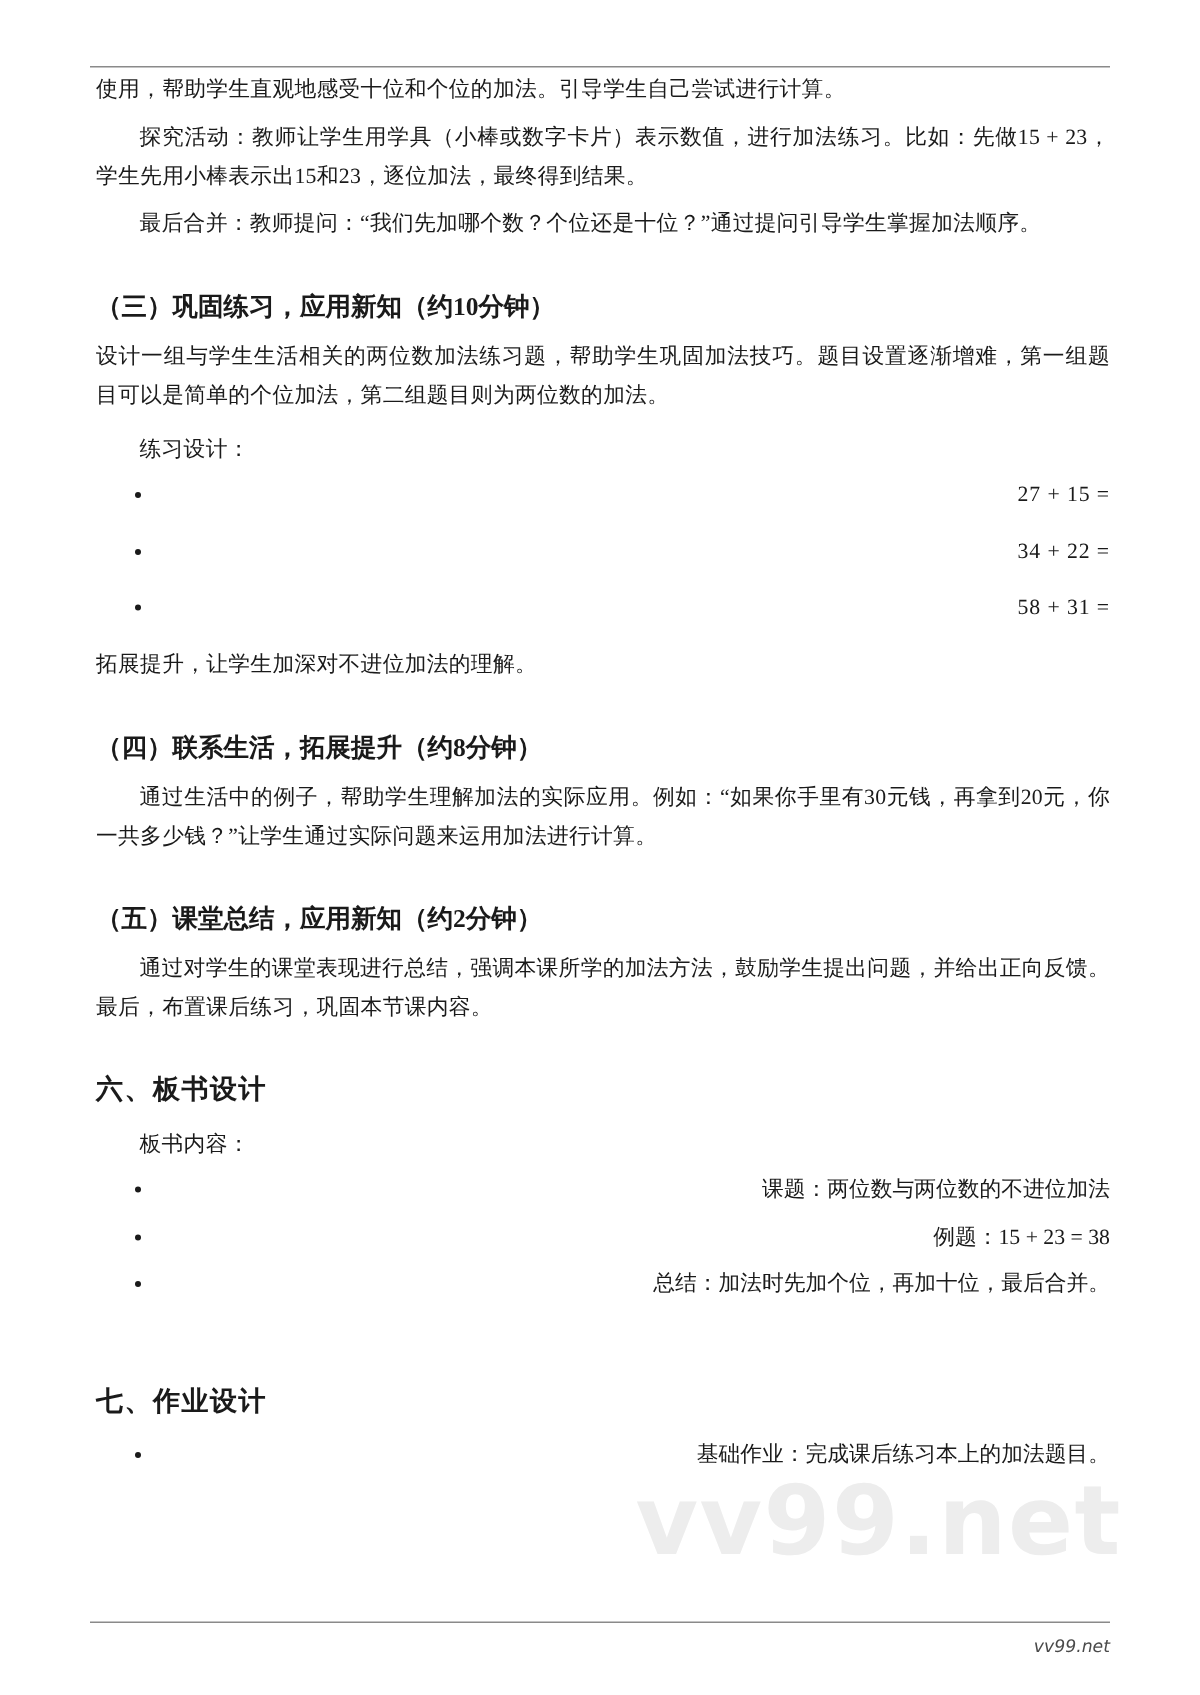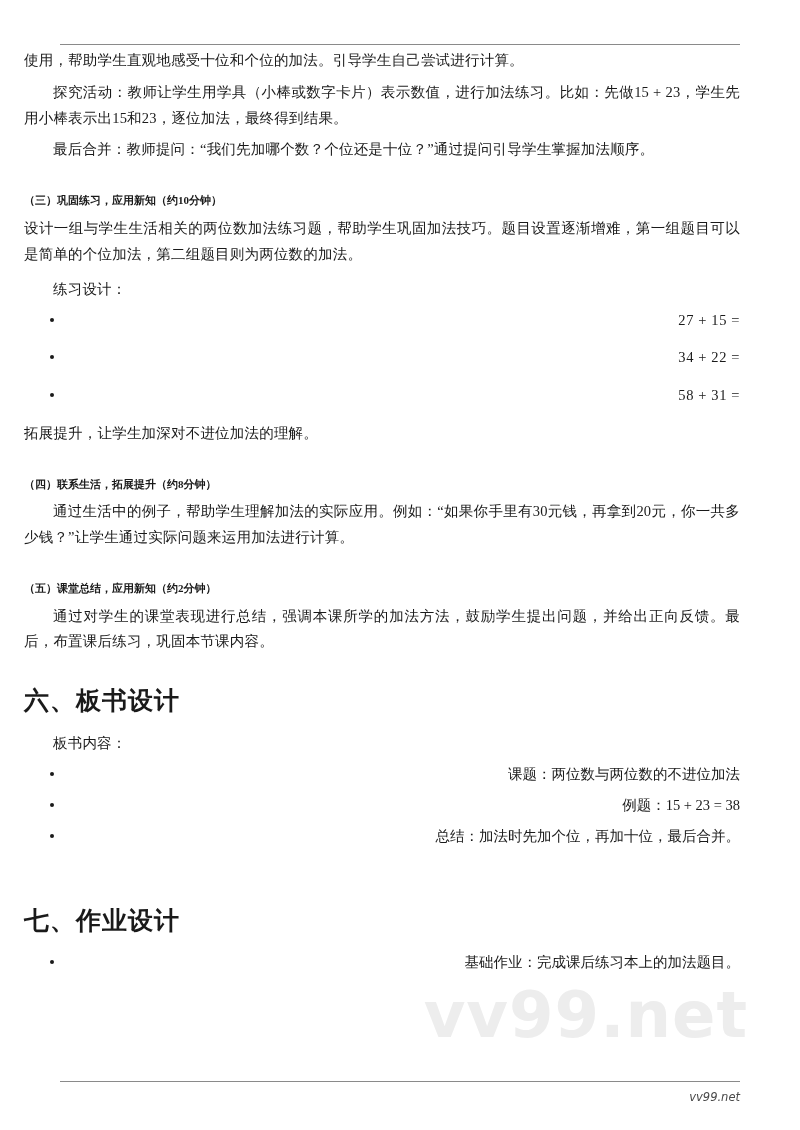--- a/index.html
+++ b/index.html
@@ -13,21 +13,21 @@
     font-family: "Liberation Serif", "DejaVu Serif", serif;
     color: #1a1a1a;
     position: relative;
     overflow: hidden;
   }
   .page {
     position: relative;
     width: 800px;
     height: 1130px;
     box-sizing: border-box;
-    padding: 48px 60px 30px 24px;
+    padding: 48px 60px 30px 64px;
   }
   .top-rule {
     position: absolute;
     left: 60px;
     right: 60px;
     top: 44px;
     border-top: 1px solid #8a8a8a;
   }
   .content {
     position: relative;
@@ -41,27 +41,27 @@
     letter-spacing: 0.2px;
   }
   p.indent {
     text-indent: 2em;
   }
   p.noindent {
     text-indent: 0;
   }
   .h-sub {
     font-weight: bold;
-    font-size: 11px;
+    font-size: 17px;
     margin: 14px 0 6px 0;
     line-height: 1.7;
   }
   .h-main {
     font-weight: bold;
-    font-size: 25px;
+    font-size: 18px;
     margin: 26px 0 10px 0;
     line-height: 1.6;
     letter-spacing: 1px;
   }
   .lead {
     margin: 10px 0 4px 0;
     text-indent: 2em;
     font-size: 14.5px;
     line-height: 1.78;
   }

